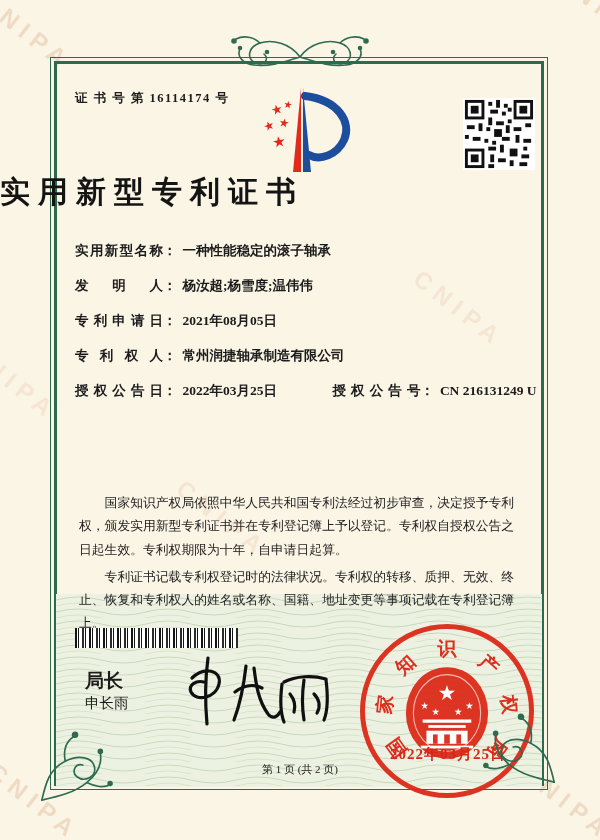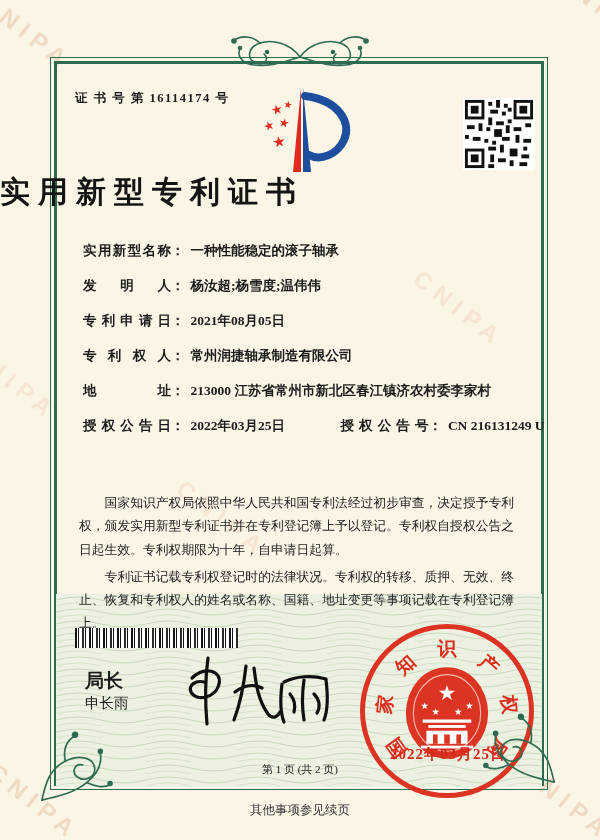--- a/index.html
+++ b/index.html
@@ -17,21 +17,21 @@
                border:3px solid #2d6a4e;border-bottom-width:5px;}
   .content{position:absolute;inset:0;z-index:2;}
   .cert-no{position:absolute;left:75px;top:90px;font-size:12.5px;font-weight:700;letter-spacing:1.5px;}
   .logo{position:absolute;left:250px;top:84px;}
   .qr{position:absolute;left:463px;top:98px;}
   .title{position:absolute;left:0;top:172px;width:100%;
          font-size:30px;font-weight:700;letter-spacing:8px;color:#141414;}
   
   .fields{position:absolute;left:75px;top:243px;width:460px;font-size:13.5px;font-weight:600;}
   .frow{height:15px;line-height:15px;margin-bottom:20px;white-space:nowrap;}
-  .flabel{display:inline-block;width:88px;text-align:justify;text-align-last:justify;margin-left:8px;}
+  .flabel{display:inline-block;width:88px;text-align:justify;text-align-last:justify;}
   .fval{margin-left:6px;}
   .flabel2{display:inline-block;width:88px;margin-left:52px;text-align:justify;text-align-last:justify;}
   
   .paras{position:absolute;left:75px;top:488px;width:455px;font-size:12.8px;line-height:1.82;color:#222;}
   .paras p{margin:4px;text-indent:2em;}
   
   .guill{position:absolute;left:56px;top:594px;width:486px;height:193px;z-index:1;}
   
   .barcode{position:absolute;left:75px;top:628px;width:163px;height:20px;z-index:3;
     background:repeating-linear-gradient(90deg,#141414 0 2px,#fff 2px 3px,#141414 3px 4px,
@@ -192,21 +192,20 @@
       </svg>
     </div>
 
     <div class="title">实用新型专利证书</div>
 
     <div class="fields">
       <div class="frow"><span class="flabel">实用新型名称</span><span>：</span><span class="fval">一种性能稳定的滚子轴承</span></div>
       <div class="frow"><span class="flabel">发明人</span><span>：</span><span class="fval">杨汝超;杨雪度;温伟伟</span></div>
       <div class="frow"><span class="flabel">专利申请日</span><span>：</span><span class="fval">2021年08月05日</span></div>
       <div class="frow"><span class="flabel">专利权人</span><span>：</span><span class="fval">常州润捷轴承制造有限公司</span></div>
-      <div class="frow"><span class="flabel">地址</span><span>：</span><span class="fval">213000 江苏省常州市新北区春江镇济农村委李家村</span></div>
       <div class="frow">
         <span class="flabel">授权公告日</span><span>：</span><span class="fval">2022年03月25日</span>
         <span class="flabel2">授权公告号</span><span>：</span><span class="fval">CN 216131249 U</span>
       </div>
     </div>
 
     <div class="paras">
       <p>国家知识产权局依照中华人民共和国专利法经过初步审查，决定授予专利权，颁发实用新型专利证书并在专利登记簿上予以登记。专利权自授权公告之日起生效。专利权期限为十年，自申请日起算。</p>
       <p>专利证书记载专利权登记时的法律状况。专利权的转移、质押、无效、终止、恢复和专利权人的姓名或名称、国籍、地址变更等事项记载在专利登记簿上。</p>
     </div>
@@ -257,16 +256,15 @@
           <rect x="31" y="75" width="5" height="10" fill="#dc2b1a"></rect>
           <rect x="43" y="75" width="6" height="10" fill="#dc2b1a"></rect>
           <rect x="56" y="75" width="5" height="10" fill="#dc2b1a"></rect>
           <rect x="18" y="87" width="56" height="3" fill="#fff"></rect>
         </svg>
       </div>
     </div>
     <div class="seal-date">2022年03月25日</div>
 
     <div class="page-info">第 1 页 (共 2 页)</div>
-    <div class="cont-note">其他事项参见续页</div>
   </div>
 
 </div>
 
 </body></html>

